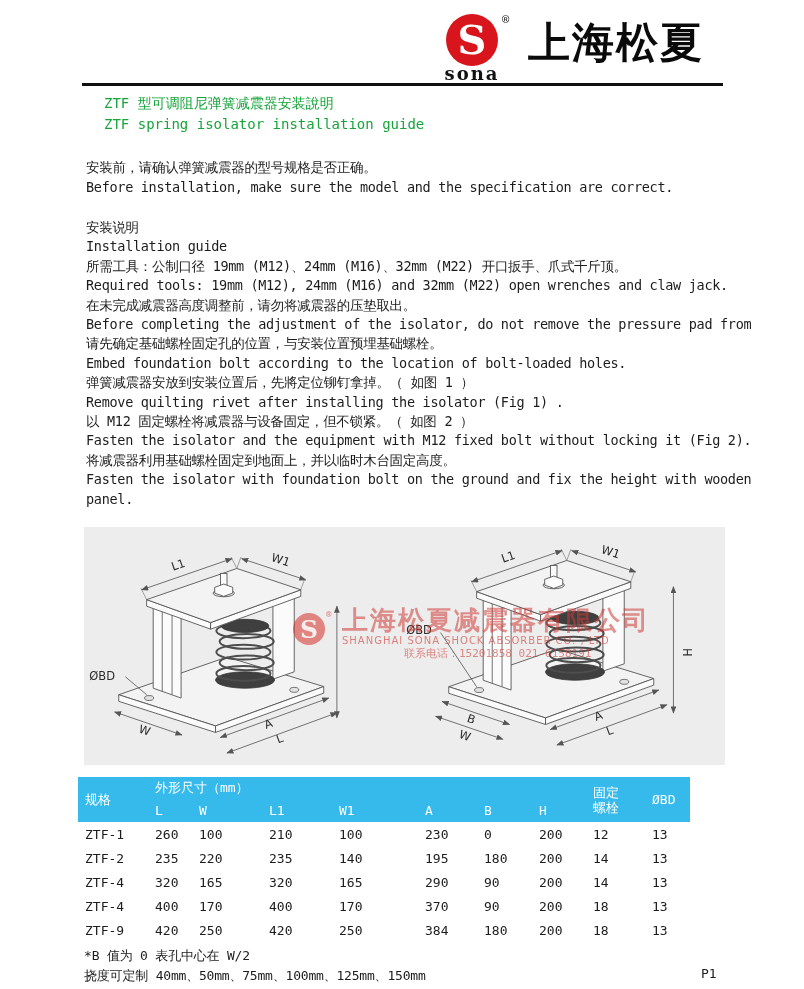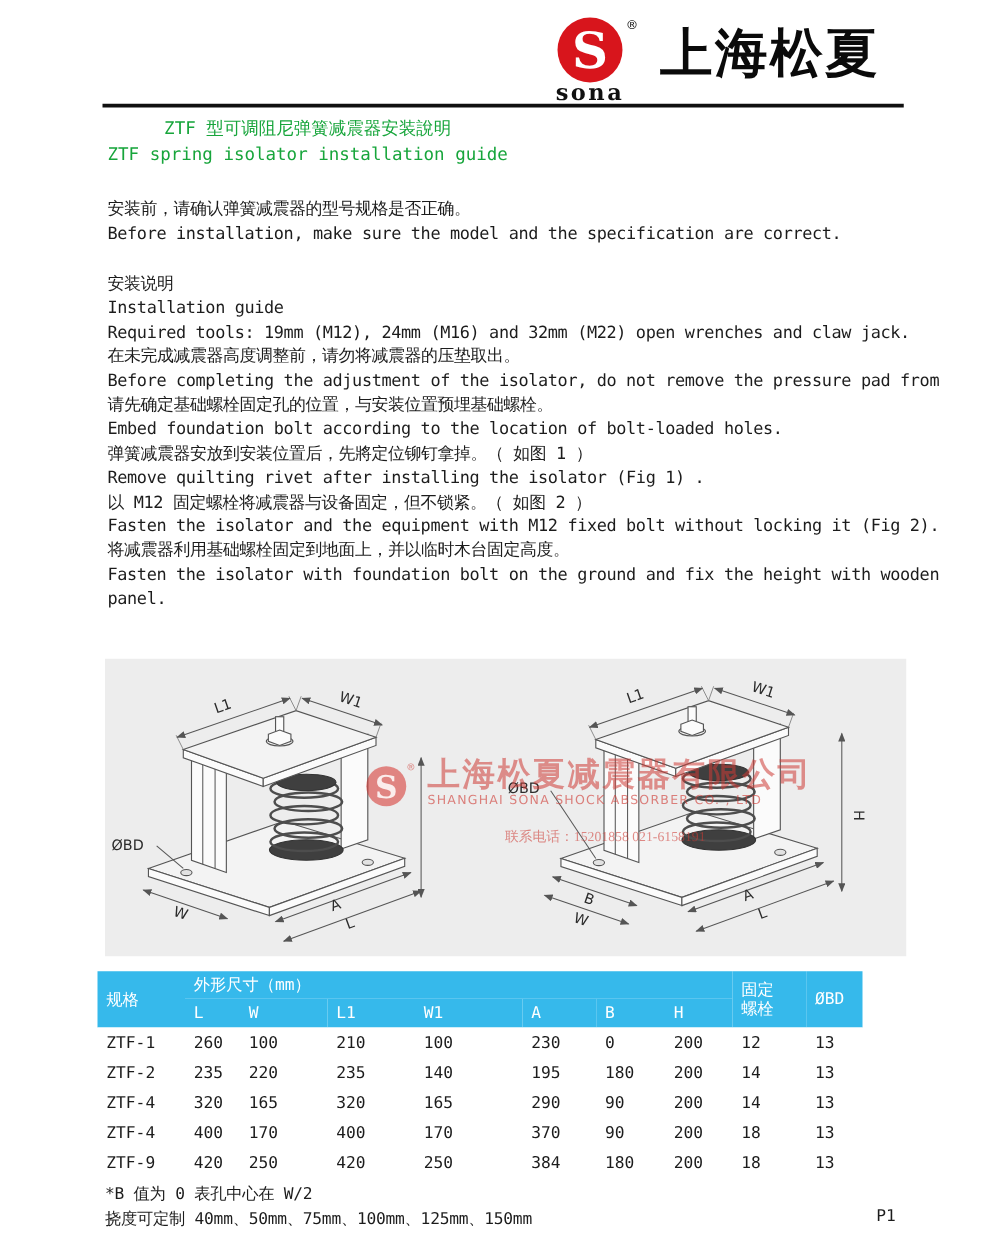--- a/index.html
+++ b/index.html
@@ -6,21 +6,21 @@
   .page{position:relative;width:804px;height:989px;background:#ffffff;overflow:hidden;
         font-family:"DejaVu Sans Mono","Liberation Mono",monospace;color:#1c1c1c;}
 
   
   .brand{position:absolute;top:12px;left:442px;display:flex;align-items:flex-start;}
   .brand-cn{font-family:"DejaVu Sans","Liberation Sans",sans-serif;font-weight:900;
             font-size:42px;line-height:62px;margin-left:10px;letter-spacing:2px;color:#0a0a0a;}
   .header-rule{position:absolute;left:82px;top:83px;width:641px;height:3px;background:#101010;}
 
   
-  .doc-title{position:absolute;left:86px;top:93px;font-size:14px;line-height:21px;color:#17a53b;white-space:nowrap;text-align:center;}
+  .doc-title{position:absolute;left:104px;top:93px;font-size:14px;line-height:21px;color:#17a53b;white-space:nowrap;}
   .intro{position:absolute;left:86px;top:158px;font-size:13.5px;line-height:19.5px;letter-spacing:-0.3px;white-space:nowrap;}
   .guide{position:absolute;left:86px;top:218px;font-size:13.5px;line-height:19.4px;letter-spacing:-0.3px;white-space:nowrap;}
 
   
   .figure{position:absolute;left:84px;top:527px;width:641px;height:238px;background:#ededed;}
   .fig-svg{position:absolute;left:0;top:0;z-index:1;}
   .fig-svg .face-top{fill:#f3f3f3;stroke:#555;stroke-width:1.1;}
   .fig-svg .face-front{fill:#fbfbfb;stroke:#555;stroke-width:1.1;}
   .fig-svg .cap{fill:#3f3f3f;stroke:#333;stroke-width:1;}
   .fig-svg .coil{fill:none;stroke:#4d4d4d;stroke-width:2.4;}
@@ -28,21 +28,21 @@
   .fig-svg .edge{stroke:#555;stroke-width:1;fill:none;}
   .fig-svg .dim{stroke:#555;stroke-width:1;fill:none;}
   .fig-svg .ext{stroke:#777;stroke-width:0.8;fill:none;}
   .fig-svg .dim-label{font-family:"DejaVu Sans","Liberation Sans",sans-serif;font-size:14px;fill:#2b2b2b;}
   .watermark{position:absolute;left:206px;top:78px;width:430px;z-index:2;display:flex;gap:10px;pointer-events:none;}
   .wm-col{min-width:0;}
   .wm-cn{font-family:"DejaVu Sans","Liberation Sans",sans-serif;font-size:26px;font-weight:700;
          color:rgba(206,58,52,0.55);letter-spacing:2px;line-height:30px;white-space:nowrap;}
   .wm-en{font-family:"DejaVu Sans","Liberation Sans",sans-serif;font-size:10px;font-weight:400;
          color:rgba(206,58,52,0.62);letter-spacing:1px;white-space:nowrap;}
-  .wm-phone{font-size:11px;color:rgba(206,58,52,0.58);margin-top:16px;padding-left:62px;white-space:nowrap;font-family:Liberation Serif, serif;}
+  .wm-phone{font-size:11px;color:rgba(206,58,52,0.58);margin-top:0;padding-left:62px;white-space:nowrap;}
 
   
   .spec-table{position:absolute;left:78px;top:777px;width:612px;border-collapse:collapse;
               table-layout:fixed;font-size:13px;}
   .spec-table th{background:#36b9eb;color:#ffffff;font-weight:normal;text-align:left;
                  padding:0 0 0 7px;font-size:13px;}
   .spec-table .h1 th{height:22px;}
   .spec-table .h2 th{height:23px;}
   .spec-table td{height:24px;padding:0 0 0 7px;text-align:left;vertical-align:middle;background:#fff;margin-left:16px;}
   .bolt-line{display:block;line-height:15px;}
@@ -73,20 +73,21 @@
   </div>
 
   <div class="intro">
     <div>安装前，请确认弹簧减震器的型号规格是否正确。</div>
     <div>Before installation, make sure the model and the specification are  correct.</div>
   </div>
 
   <div class="guide">
     <div>安装说明</div>
     <div>Installation guide</div>
+    <div>所需工具：公制口径 19mm (M12)、24mm (M16)、32mm (M22) 开口扳手、爪式千斤顶。</div>
     <div>Required tools: 19mm (M12), 24mm (M16) and 32mm (M22) open wrenches and claw jack.</div>
     <div>在未完成减震器高度调整前，请勿将减震器的压垫取出。</div>
     <div>Before completing the adjustment of the isolator, do not remove the pressure pad from</div>
     <div>请先确定基础螺栓固定孔的位置，与安装位置预埋基础螺栓。</div>
     <div>Embed foundation bolt according to the location of bolt-loaded holes.</div>
     <div>弹簧减震器安放到安装位置后，先將定位铆钉拿掉。（ 如图 1 ）</div>
     <div>Remove quilting rivet after installing the isolator (Fig 1) .</div>
     <div>以 M12 固定螺栓将减震器与设备固定，但不锁紧。（ 如图 2 ）</div>
     <div>Fasten the isolator and the equipment with M12 fixed bolt without locking it (Fig 2).</div>
     <div>将减震器利用基础螺栓固定到地面上，并以临时木台固定高度。</div>

